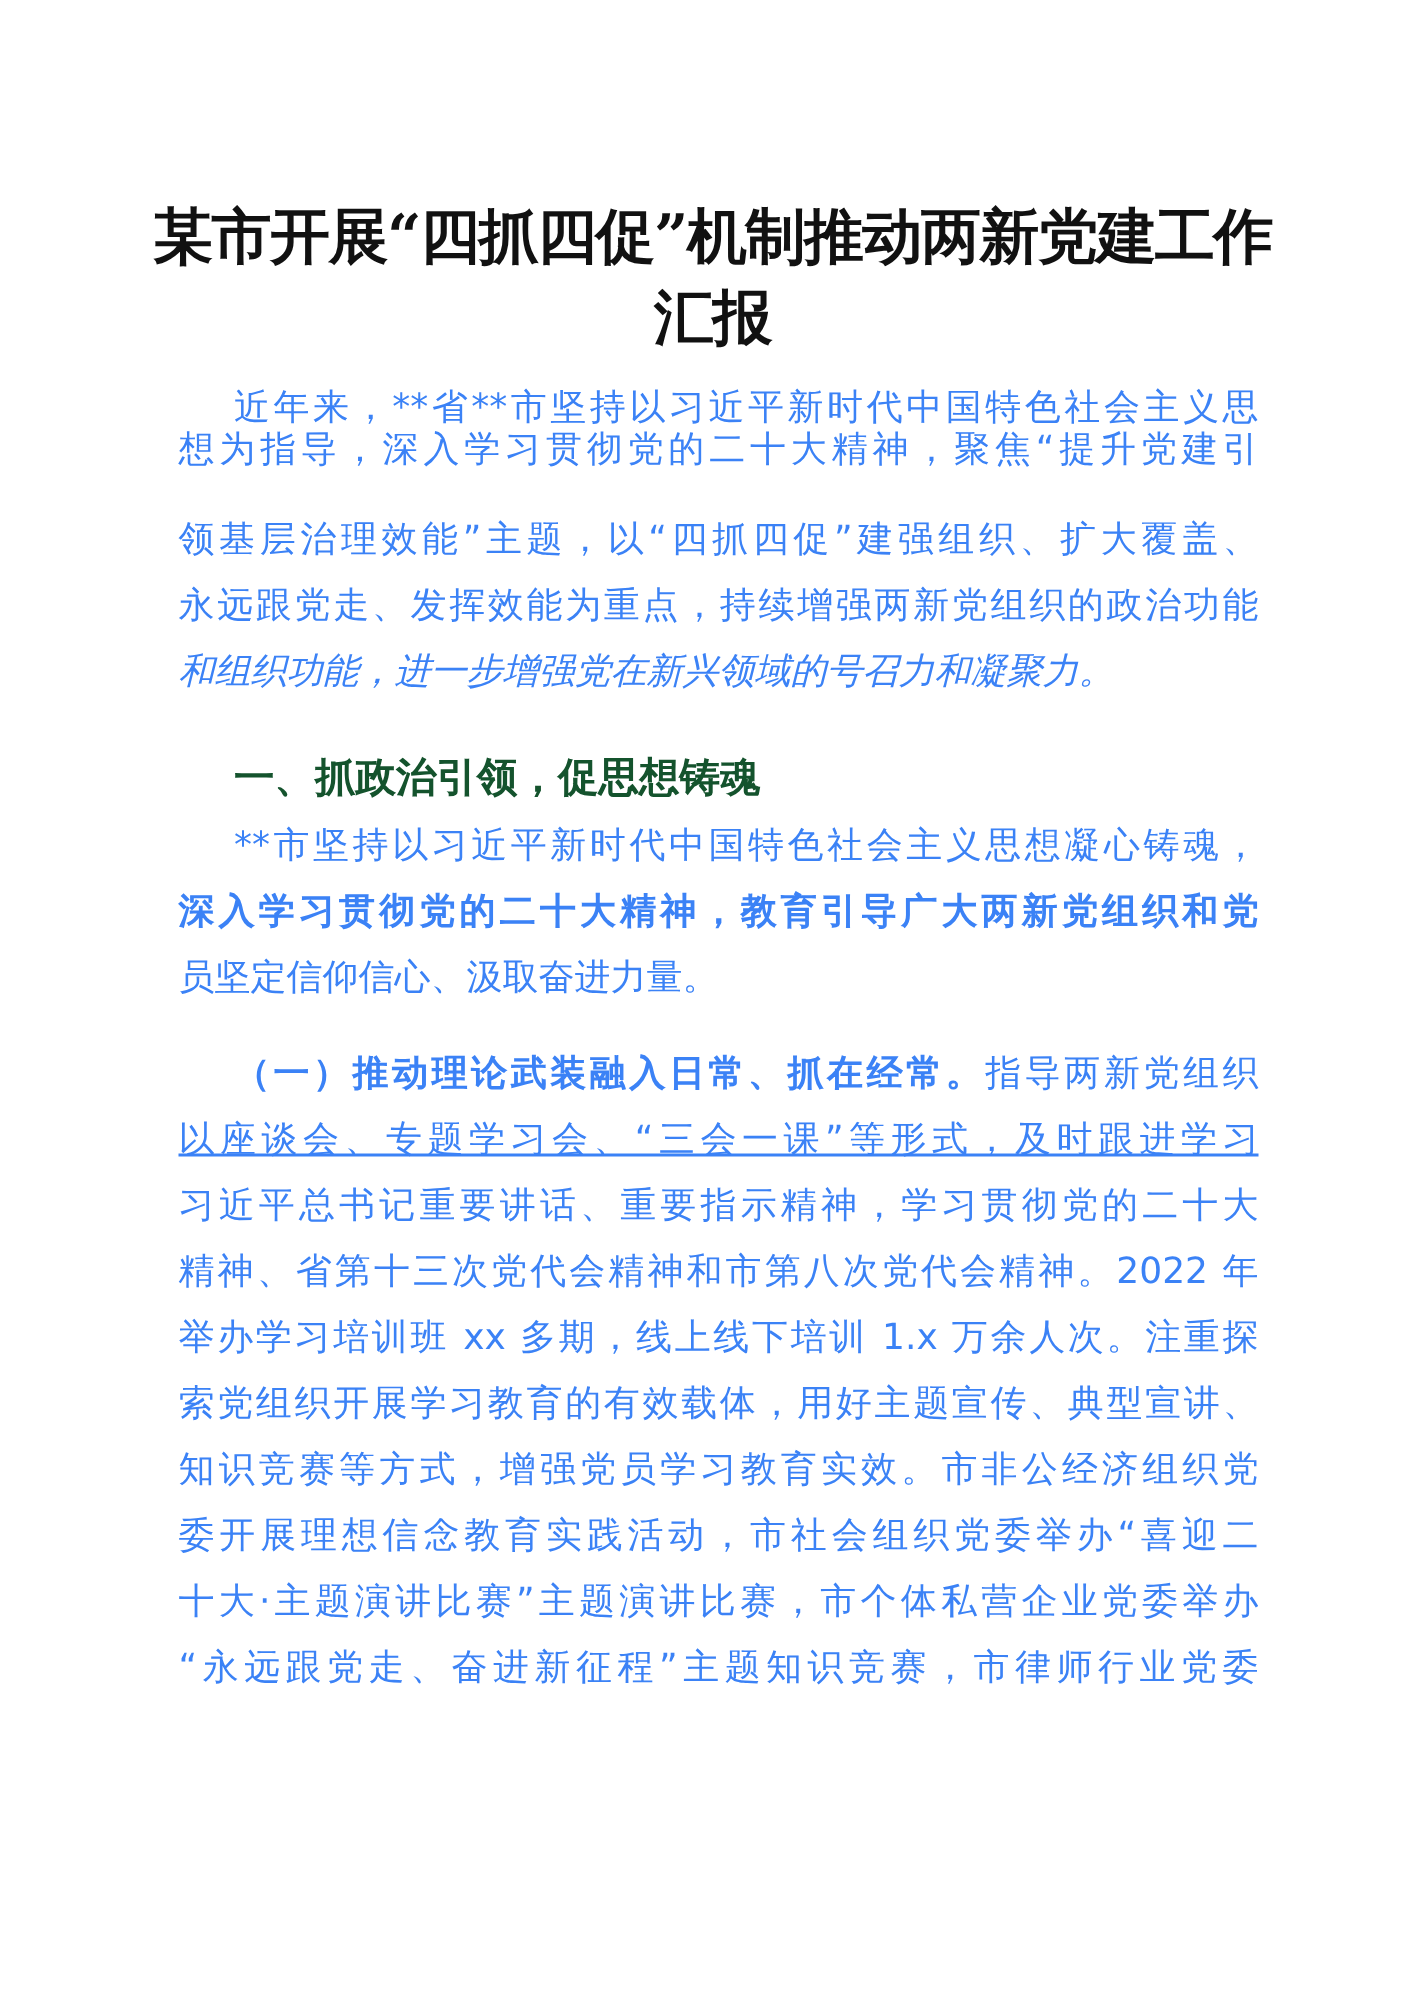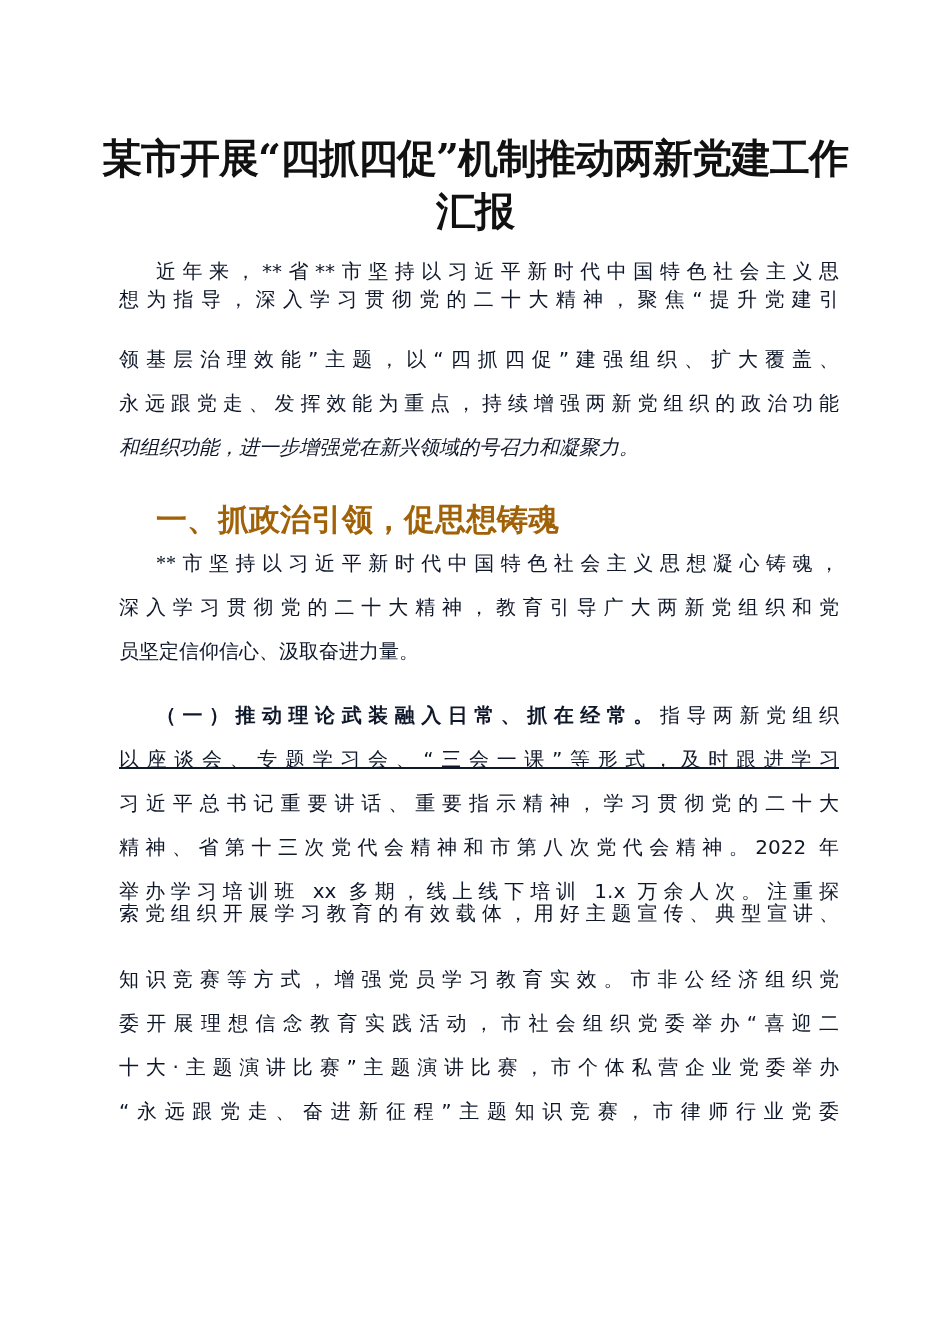--- a/index.html
+++ b/index.html
@@ -9,29 +9,29 @@
     position: absolute; left: 0; width: 950px; text-align: center;
     font-family: "DejaVu Serif", "Liberation Serif", serif;
     font-weight: bold; font-size: 40px; line-height: 52px; color: #111;
     letter-spacing: -1px;
   }
   .title .l1 { position: absolute; left: 0; width: 950px; top: 0; }
   .title .l2 { position: absolute; left: 0; width: 950px; top: 54px; font-family: Liberation Serif, serif; }
   .line {
     position: absolute; left: 119px; width: 720px;
     font-family: "DejaVu Sans", "Liberation Sans", sans-serif;
-    font-size: 20px; line-height: 30px; color: #0f172a;
+    font-size: 24px; line-height: 30px; color: #3b82f6;
     white-space: nowrap; text-align: justify; text-align-last: justify;
   }
   .line.indent { left: 156px; width: 683px; }
   .line.last { text-align-last: left; }
   .heading {
     position: absolute; left: 156px;
     font-family: "DejaVu Sans", "Liberation Sans", sans-serif;
-    font-weight: bold; font-size: 31px; line-height: 30px; color: #a16207;
+    font-weight: bold; font-size: 27px; line-height: 30px; color: #14532d;
     white-space: nowrap;
   }
   .b { font-weight: bold; }
 </style>
 </head>
 <body>
 
 <div class="page">
 
   <div class="title" style="top:132px;">
@@ -43,31 +43,31 @@
     <div class="line indent" style="top:256px;">近年来，**省**市坚持以习近平新时代中国特色社会主义思</div>
     <div class="line" style="top:284px;">想为指导，深入学习贯彻党的二十大精神，聚焦“提升党建引</div>
     <div class="line" style="top:344px;">领基层治理效能”主题，以“四抓四促”建强组织、扩大覆盖、</div>
     <div class="line" style="top:388px;">永远跟党走、发挥效能为重点，持续增强两新党组织的政治功能</div>
     <div class="line last" style="top:432px;font-style:italic;">和组织功能，进一步增强党在新兴领域的号召力和凝聚力。</div>
   </div>
 
   <div class="heading" style="top:504px;">一、抓政治引领，促思想铸魂</div>
 
   <div>
-    <div class="line indent" style="top:548px;font-family:Liberation Serif, serif;">**市坚持以习近平新时代中国特色社会主义思想凝心铸魂，</div>
-    <div class="line" style="top:592px;">深入学习贯彻党的二十大精神，教育引导广大两新党组织和党</div>
+    <div class="line indent" style="top:548px;">**市坚持以习近平新时代中国特色社会主义思想凝心铸魂，</div>
+    <div class="line" style="top:592px;font-weight:bold;">深入学习贯彻党的二十大精神，教育引导广大两新党组织和党</div>
     <div class="line last" style="top:636px;">员坚定信仰信心、汲取奋进力量。</div>
   </div>
 
   <div>
     <div class="line indent" style="top:700px;"><span class="b">（一）推动理论武装融入日常、抓在经常。</span><span>指导两新党组织</span></div>
     <div class="line" style="top:744px;text-decoration:underline;">以座谈会、专题学习会、“三会一课”等形式，及时跟进学习</div>
     <div class="line" style="top:788px;">习近平总书记重要讲话、重要指示精神，学习贯彻党的二十大</div>
     <div class="line" style="top:832px;">精神、省第十三次党代会精神和市第八次党代会精神。2022 年</div>
     <div class="line" style="top:876px;">举办学习培训班 xx 多期，线上线下培训 1.x 万余人次。注重探</div>
-    <div class="line" style="top:900px;font-family:Liberation Mono, monospace;">索党组织开展学习教育的有效载体，用好主题宣传、典型宣讲、</div>
+    <div class="line" style="top:920px;">索党组织开展学习教育的有效载体，用好主题宣传、典型宣讲、</div>
     <div class="line" style="top:964px;">知识竞赛等方式，增强党员学习教育实效。市非公经济组织党</div>
     <div class="line" style="top:1008px;">委开展理想信念教育实践活动，市社会组织党委举办“喜迎二</div>
     <div class="line" style="top:1052px;">十大·主题演讲比赛”主题演讲比赛，市个体私营企业党委举办</div>
     <div class="line" style="top:1096px;">“永远跟党走、奋进新征程”主题知识竞赛，市律师行业党委</div>
   </div>
 
 </div>
 
 </body></html>

